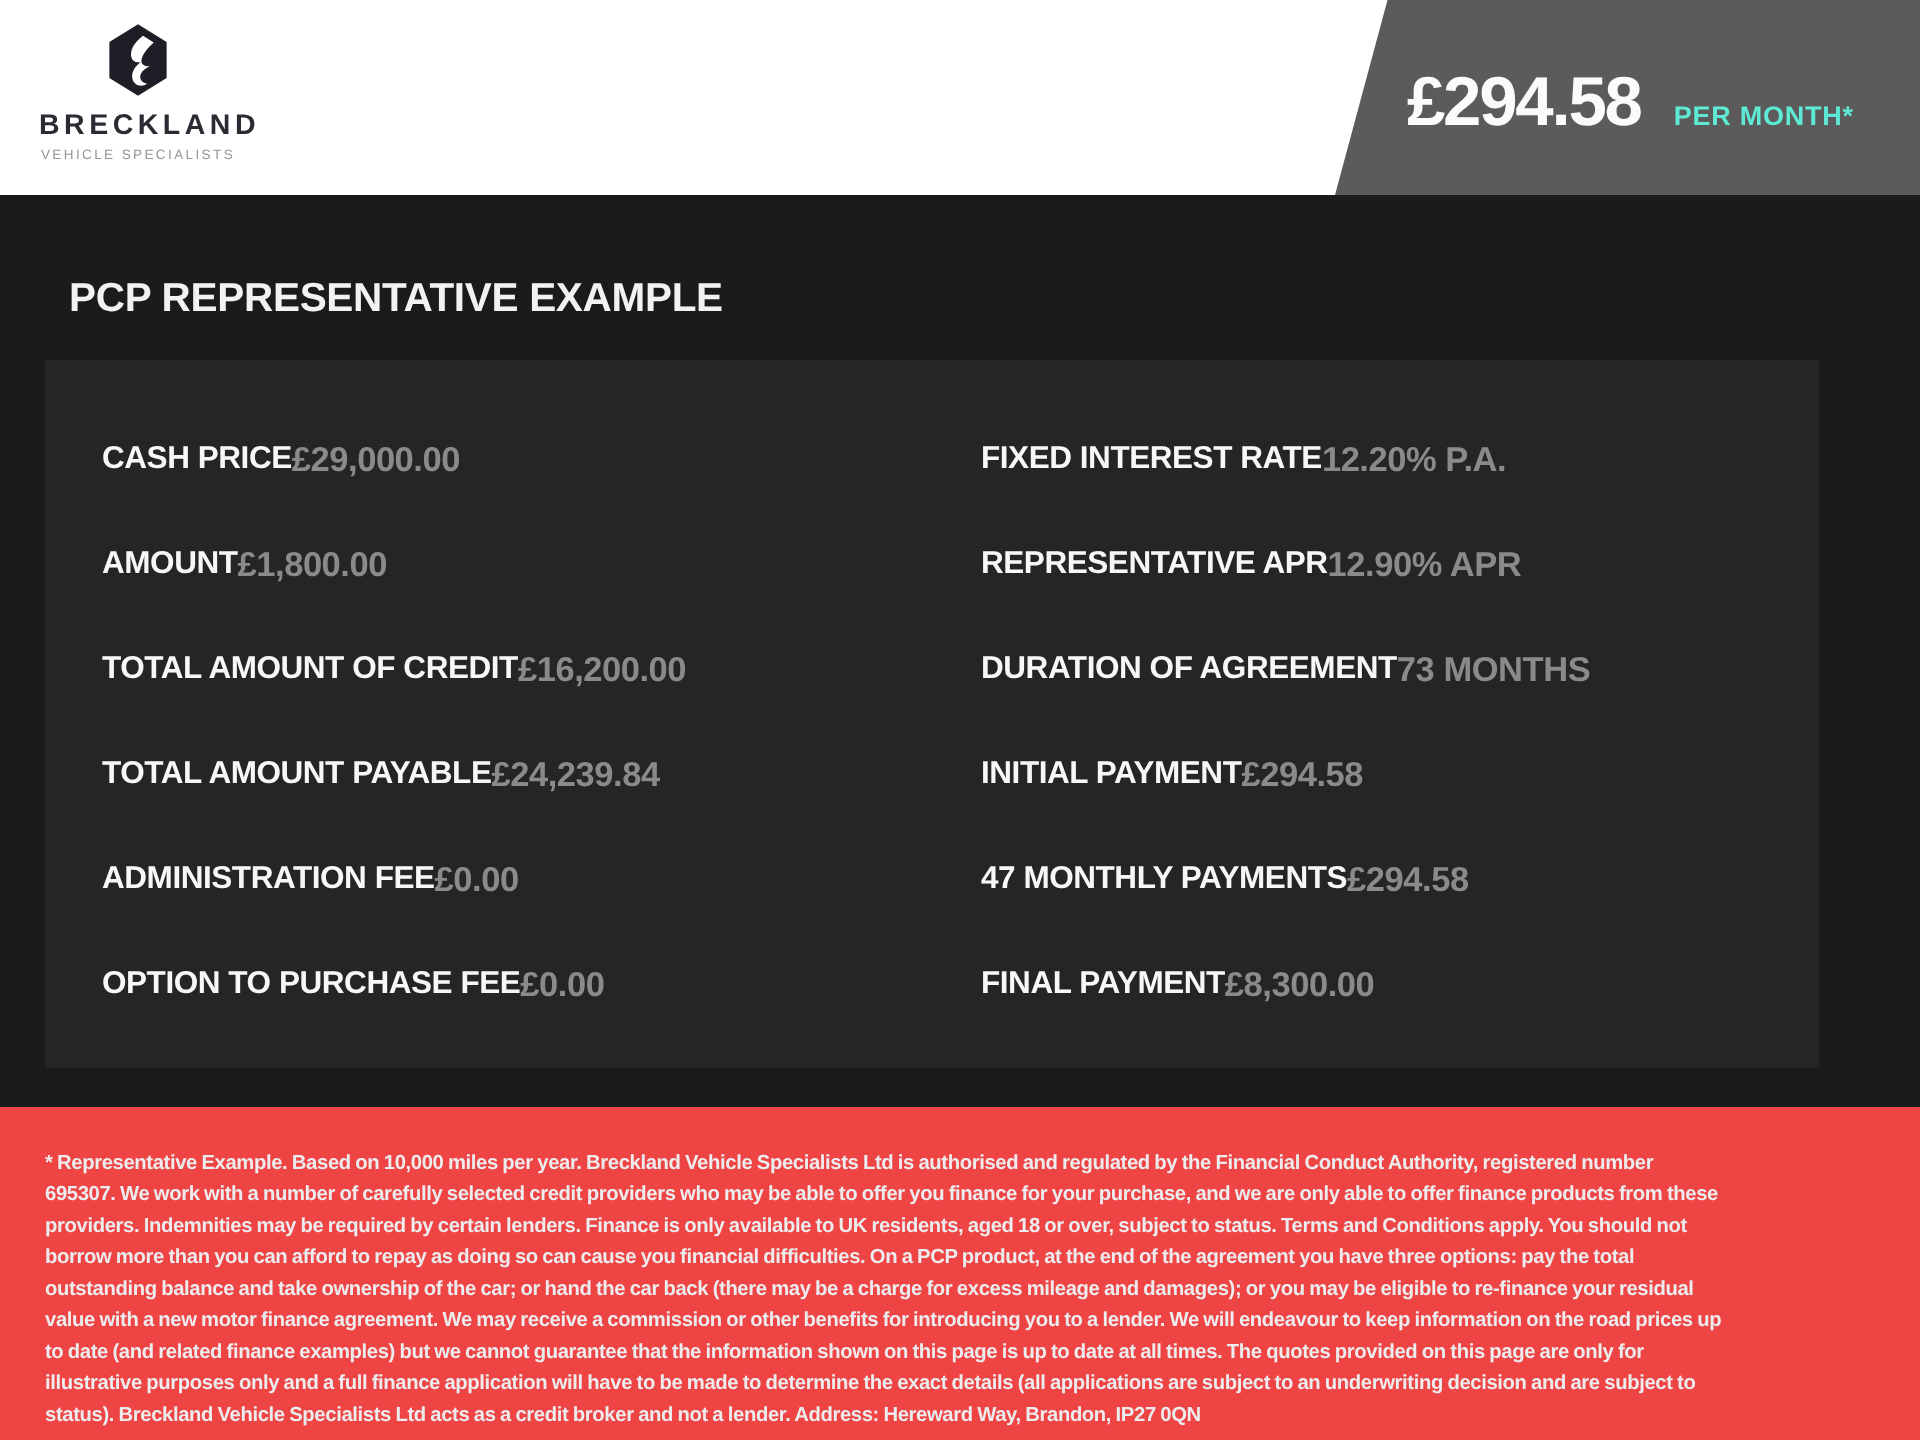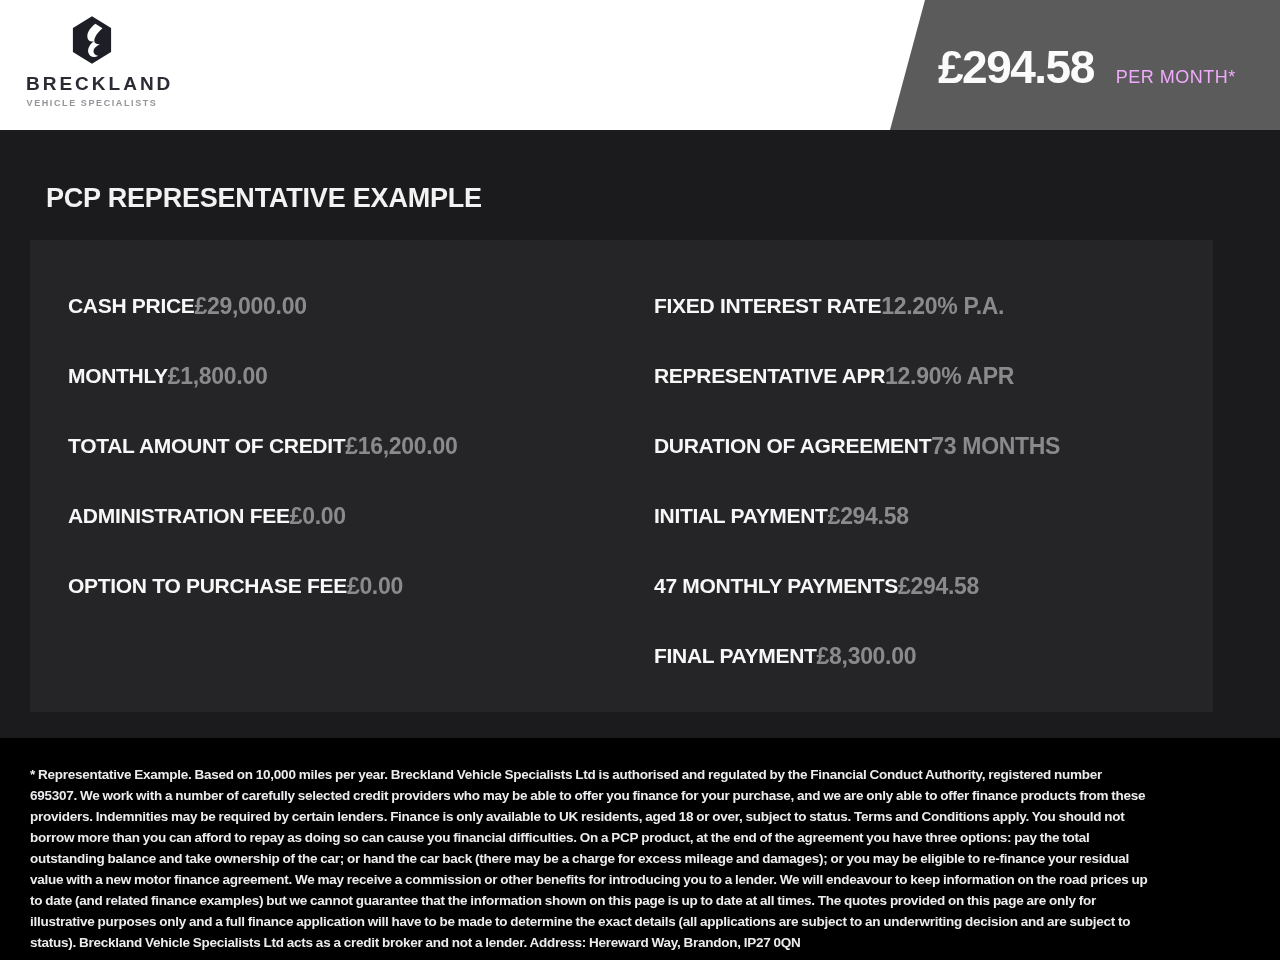--- a/index.html
+++ b/index.html
@@ -25,39 +25,39 @@
   }
   .brand svg { display: block; margin: 0 auto; }
   .brand-name {
     margin-top: 7px;
     font-size: 19px; font-weight: 600;
     letter-spacing: 3px; color: #2b2b33;
     white-space: nowrap;
   }
   .brand-tagline {
     margin-top: 3px;
-    font-size: 9px; font-weight: 700;
+    font-size: 9px; font-weight: 400;
     letter-spacing: 1.6px; color: #94949a;
     white-space: nowrap;
   }
   .price-badge {
     position: absolute; top: 0; right: 0;
     width: 390px; height: 130px;
     background: #5b5b5b;
     clip-path: polygon(35px 0, 100% 0, 100% 100%, 0 100%);
     display: flex; align-items: baseline;
     padding: 44px 0 0 48px; box-sizing: border-box;
     gap: 22px;
   }
   .price-main {
     font-size: 46px; font-weight: 700; color: #fbfbfb;
     letter-spacing: -1.5px; line-height: 1; white-space: nowrap;
   }
   .price-suffix {
-    font-size: 18px; font-weight: 400; color: #f0abfc;
+    font-size: 18px; font-weight: 700; color: #5eead4;
     letter-spacing: 0.5px; white-space: nowrap; text-align: right;
   }
 
   
   .page-title {
     position: absolute; left: 30px; top: 167px; margin: 16px;
     font-size: 27px; font-weight: 700; color: #f2f2f2;
     letter-spacing: -0.2px; white-space: nowrap;
   }
 
@@ -81,21 +81,21 @@
   }
   .finance-value {
     font-size: 23px; font-weight: 700; color: #8a8a8d;
     letter-spacing: -0.3px; white-space: nowrap;
   }
 
   
   .footer {
     position: absolute; top: 738px; left: 0;
     width: 1280px; height: 222px;
-    background: #000000;
+    background: #ef4444;
     box-sizing: border-box;
     padding: 26px 0 0 30px;
   }
   .disclaimer {
     margin: 0; width: 1120px;
     font-size: 13.5px; font-weight: 700;
     color: #ececee; line-height: 21px;
     letter-spacing: -0.25px; word-spacing: -0.5px;
     text-align: left;
   }
@@ -125,26 +125,30 @@
   </header>
 
   <h1 class="page-title">PCP REPRESENTATIVE EXAMPLE</h1>
 
   <section class="panel left">
     <div class="finance-row">
       <span class="finance-label">CASH PRICE</span>
       <span class="finance-value">£29,000.00</span>
     </div>
     <div class="finance-row">
-      <span class="finance-label">MONTHLY</span>
+      <span class="finance-label">AMOUNT</span>
       <span class="finance-value">£1,800.00</span>
     </div>
     <div class="finance-row">
       <span class="finance-label">TOTAL AMOUNT OF CREDIT</span>
       <span class="finance-value">£16,200.00</span>
+    </div>
+    <div class="finance-row">
+      <span class="finance-label">TOTAL AMOUNT PAYABLE</span>
+      <span class="finance-value">£24,239.84</span>
     </div>
     <div class="finance-row">
       <span class="finance-label">ADMINISTRATION FEE</span>
       <span class="finance-value">£0.00</span>
     </div>
     <div class="finance-row">
       <span class="finance-label">OPTION TO PURCHASE FEE</span>
       <span class="finance-value">£0.00</span>
     </div>
   </section>

